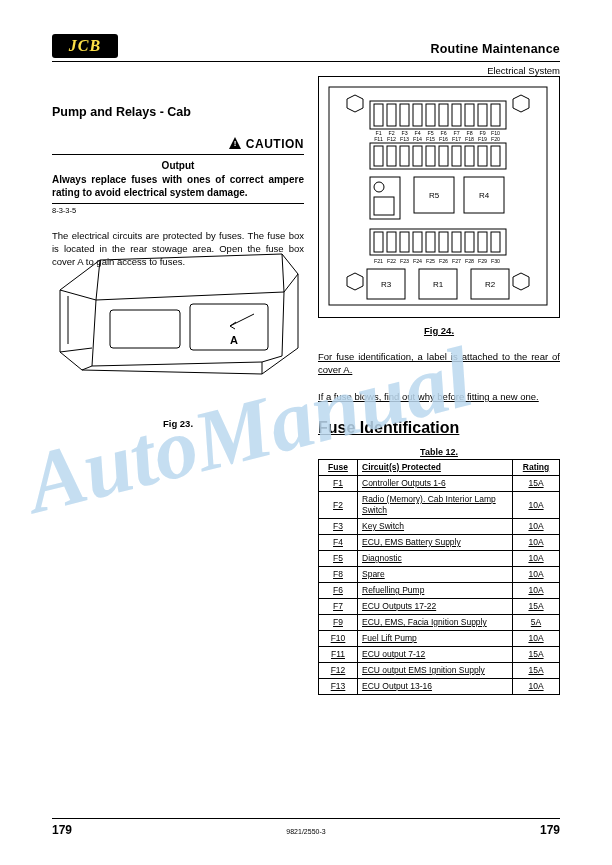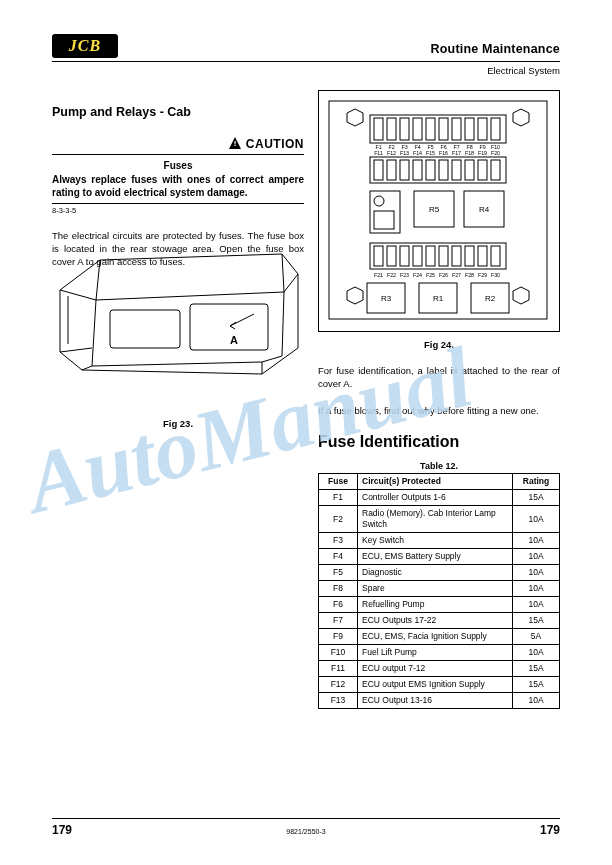--- a/index.html
+++ b/index.html
@@ -157,22 +157,23 @@
     width: 252px;
     text-align: center;
     font-size: 9.5px;
     font-weight: bold;
   }
 
   
   .right-col {
     position: absolute;
     left: 318px;
-    top: 90px;
+    top: 76px;
     width: 242px;
+    text-decoration: underline;
   }
   .fig24-box {
     width: 240px;
     height: 240px;
     border: 1px solid #000;
     position: relative;
     background: #fff;
   }
   .fig24-caption {
     width: 242px;
@@ -276,21 +277,21 @@
 </div>
 
 <div class="left-col">
   <div class="section-title">Pump and Relays - Cab</div>
 
   <div class="caution-box">
     <div class="caution-head">
       <span class="tri"></span><span>CAUTION</span>
     </div>
     <div class="caution-rule"></div>
-    <div class="caution-subtitle">Fuses</div>
+    <div class="caution-subtitle">Output</div>
     <div class="caution-text">Always replace fuses with ones of correct ampere rating to avoid electrical system damage.</div>
     <div class="caution-rule2"></div>
     <div class="caution-code">8-3-3-5</div>
   </div>
 
   <div class="body-text">
     <span>The electrical circuits are protected by fuses. The fuse box is located in the rear stowage area. Open the fuse box cover A to gain access to fuses.</span>
   </div>
 </div>
 

